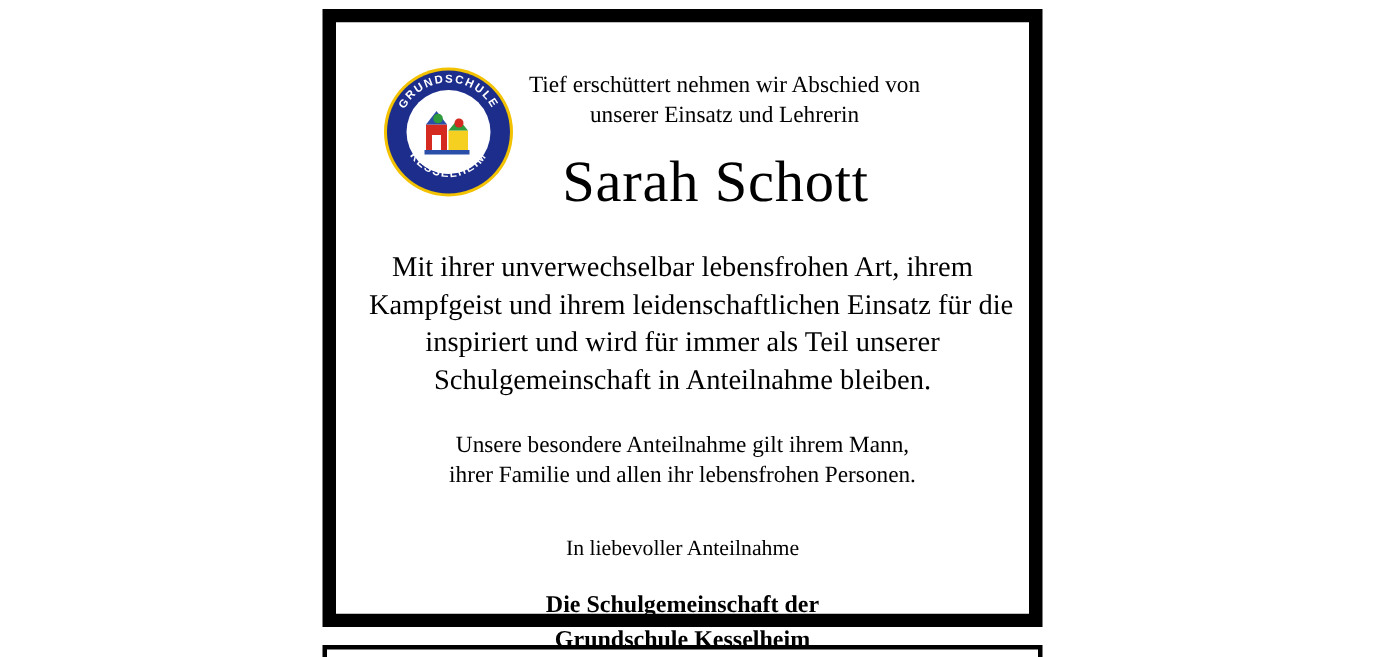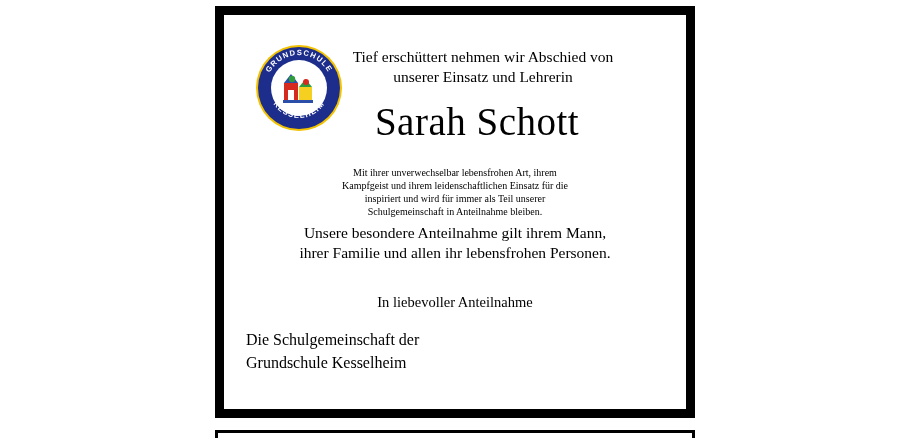--- a/index.html
+++ b/index.html
@@ -62,43 +62,44 @@
     text-align: center;
     font-size: 39px;
     line-height: 1.1;
     margin: 14px 0 0 0;
     padding-left: 44px;
     letter-spacing: 0.5px;
   }
 
   .body-text {
     text-align: center;
-    font-size: 10px;
+    font-size: 19px;
     line-height: 1.33;
     margin: 22px 0 0 0;
   }
   .body-text div { white-space: nowrap; }
 
   .body-text2 {
     text-align: center;
     font-size: 15.5px;
     line-height: 1.33;
-    margin: 4px 0 0 0;
+    margin: 20px 0 0 0;
   }
   .body-text2 div { white-space: nowrap; }
 
   .memory {
     text-align: center;
     font-size: 14.5px;
     margin: 30px 0 0 0;
   }
 
   .signature {
+    text-align: center;
     font-size: 16px;
-    font-weight: normal;
+    font-weight: bold;
     line-height: 1.42;
     margin: 18px 0 0 0;
   }
   .signature div { white-space: nowrap; }
 
   
   .notice-below {
     position: absolute;
     left: 215px;
     top: 430px;

